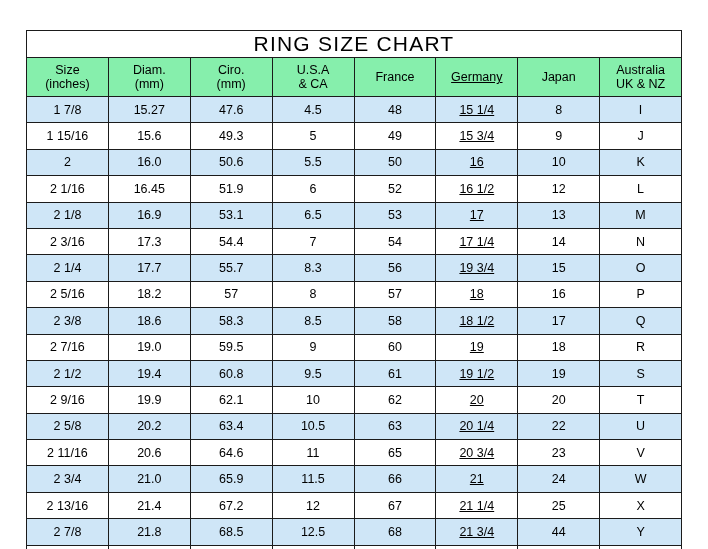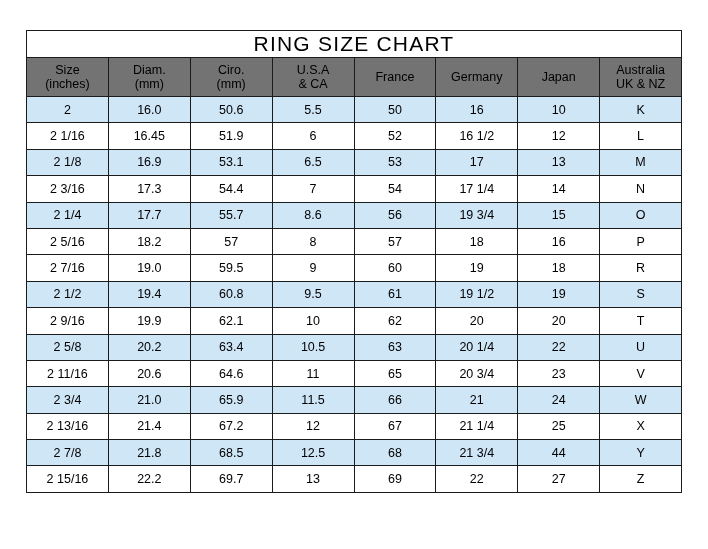--- a/index.html
+++ b/index.html
@@ -36,38 +36,38 @@
     height: 26px;
     font-size: 21px;
     letter-spacing: 1.2px;
     font-weight: bold;
     background: #ffffff;
   }
   .head-row td {
     height: 38px;
     font-size: 12.5px;
     line-height: 14px;
-    background: #737373;
+    background: #86efac;
   }
   .body-row td {
     height: 25.4px;
     font-size: 12.5px;
   }
   .body-row.shaded td {
     background: #cfe6f7;
   }
   .body-row.plain td {
     background: #ffffff;
   }
   .col-0 { width: 82px; }
   .col-1 { width: 84px; }
   .col-2 { width: 84px; }
   .col-3 { width: 86px; margin-left: 24px; }
   .col-4 { width: 84px; }
-  .col-5 { width: 90px; }
+  .col-5 { width: 90px; text-decoration: underline; }
   .col-6 { width: 74px; }
   .col-7 { width: 72px; }
 </style>
 </head>
 <body>
 
 <div class="sheet">
   <table class="chart">
     <tbody>
       <tr>
@@ -97,20 +97,40 @@
           <span>Germany</span>
         </td>
         <td class="col-6">
           <span>Japan</span>
         </td>
         <td class="col-7">
           <span>Australia</span><br>
           <span>UK &amp; NZ</span>
         </td>
       </tr>
+    <tr class="body-row shaded">
+          <td class="col-0">1 7/8</td>
+          <td class="col-1">15.27</td>
+          <td class="col-2">47.6</td>
+          <td class="col-3">4.5</td>
+          <td class="col-4">48</td>
+          <td class="col-5">15 1/4</td>
+          <td class="col-6">8</td>
+          <td class="col-7">I</td>
+        </tr>
+        <tr class="body-row plain">
+          <td class="col-0">1 15/16</td>
+          <td class="col-1">15.6</td>
+          <td class="col-2">49.3</td>
+          <td class="col-3">5</td>
+          <td class="col-4">49</td>
+          <td class="col-5">15 3/4</td>
+          <td class="col-6">9</td>
+          <td class="col-7">J</td>
+        </tr>
         <tr class="body-row shaded">
           <td class="col-0">2</td>
           <td class="col-1">16.0</td>
           <td class="col-2">50.6</td>
           <td class="col-3">5.5</td>
           <td class="col-4">50</td>
           <td class="col-5">16</td>
           <td class="col-6">10</td>
           <td class="col-7">K</td>
         </tr>
@@ -141,36 +161,46 @@
           <td class="col-3">7</td>
           <td class="col-4">54</td>
           <td class="col-5">17 1/4</td>
           <td class="col-6">14</td>
           <td class="col-7">N</td>
         </tr>
         <tr class="body-row shaded">
           <td class="col-0">2 1/4</td>
           <td class="col-1">17.7</td>
           <td class="col-2">55.7</td>
-          <td class="col-3">8.6</td>
+          <td class="col-3">8.3</td>
           <td class="col-4">56</td>
           <td class="col-5">19 3/4</td>
           <td class="col-6">15</td>
           <td class="col-7">O</td>
         </tr>
         <tr class="body-row plain">
           <td class="col-0">2 5/16</td>
           <td class="col-1">18.2</td>
           <td class="col-2">57</td>
           <td class="col-3">8</td>
           <td class="col-4">57</td>
           <td class="col-5">18</td>
           <td class="col-6">16</td>
           <td class="col-7">P</td>
         </tr>
+        <tr class="body-row shaded">
+          <td class="col-0">2 3/8</td>
+          <td class="col-1">18.6</td>
+          <td class="col-2">58.3</td>
+          <td class="col-3">8.5</td>
+          <td class="col-4">58</td>
+          <td class="col-5">18 1/2</td>
+          <td class="col-6">17</td>
+          <td class="col-7">Q</td>
+        </tr>
         <tr class="body-row plain">
           <td class="col-0">2 7/16</td>
           <td class="col-1">19.0</td>
           <td class="col-2">59.5</td>
           <td class="col-3">9</td>
           <td class="col-4">60</td>
           <td class="col-5">19</td>
           <td class="col-6">18</td>
           <td class="col-7">R</td>
         </tr>

